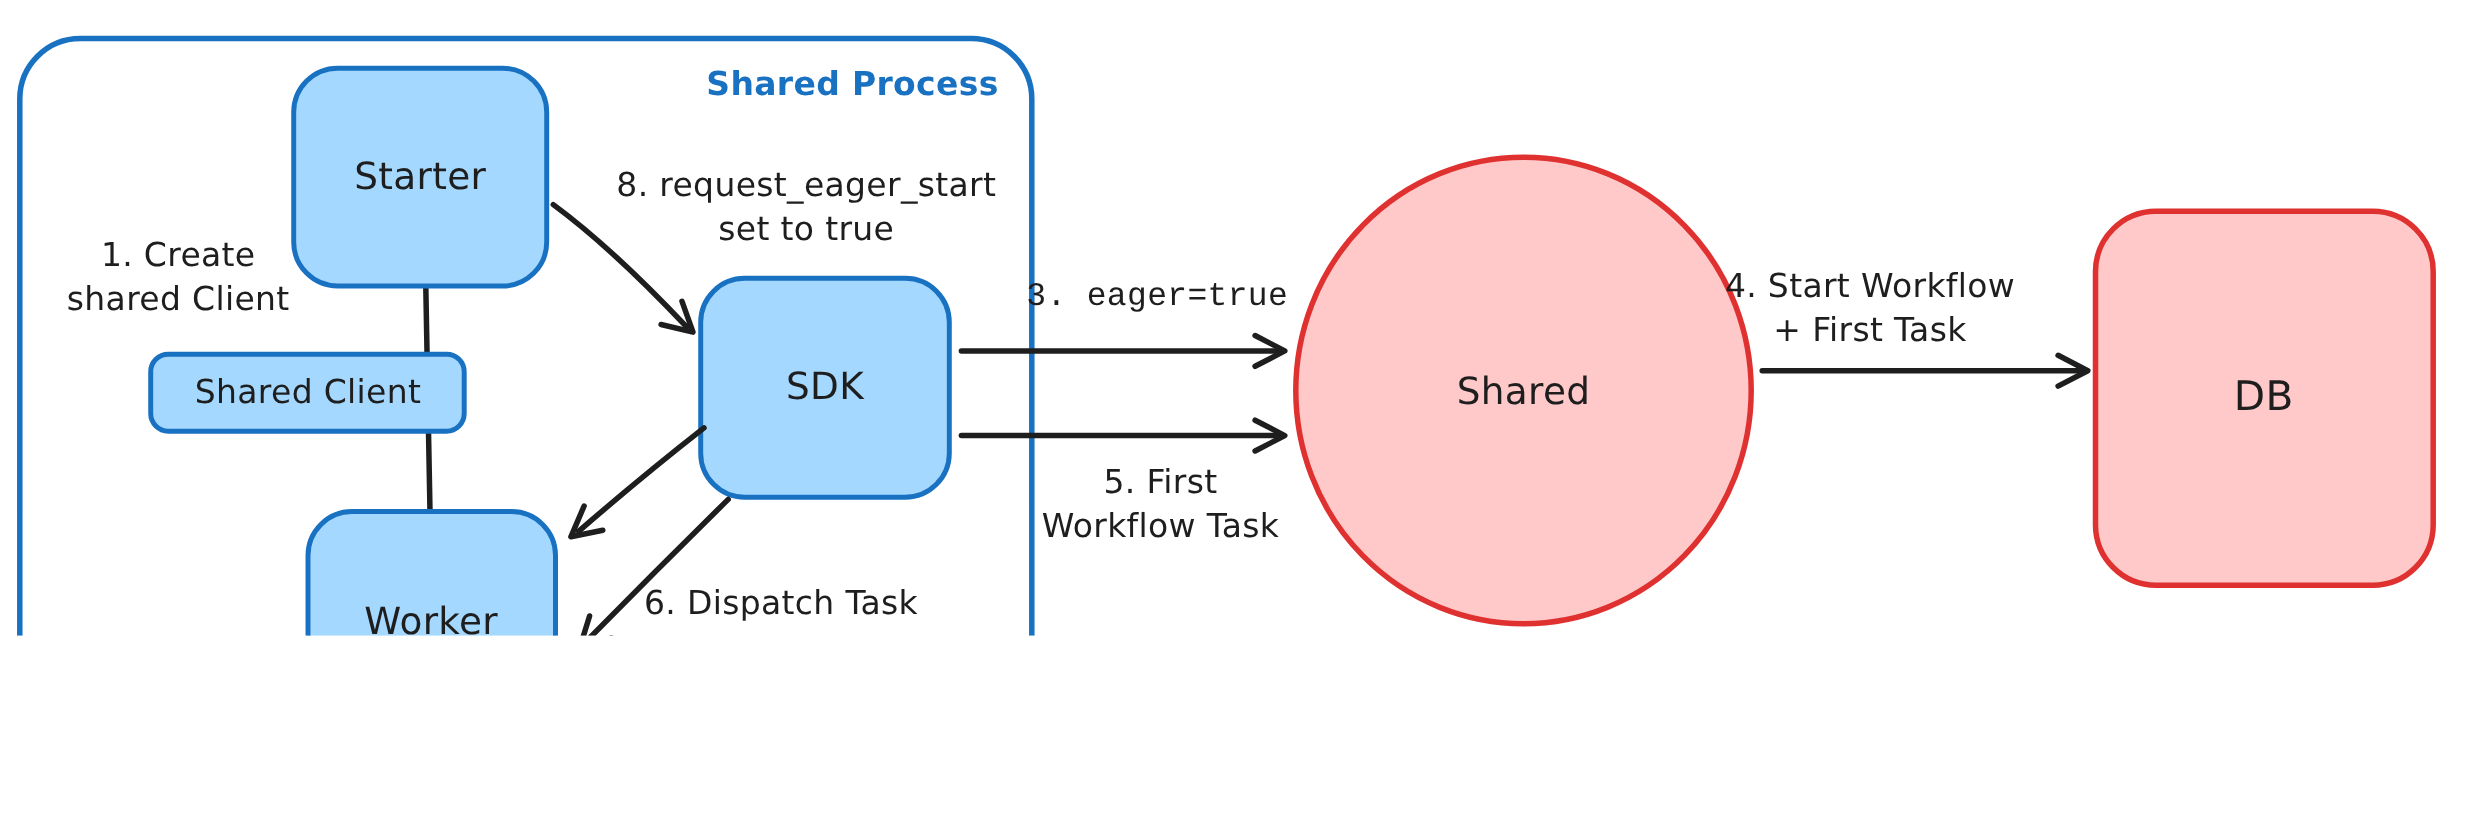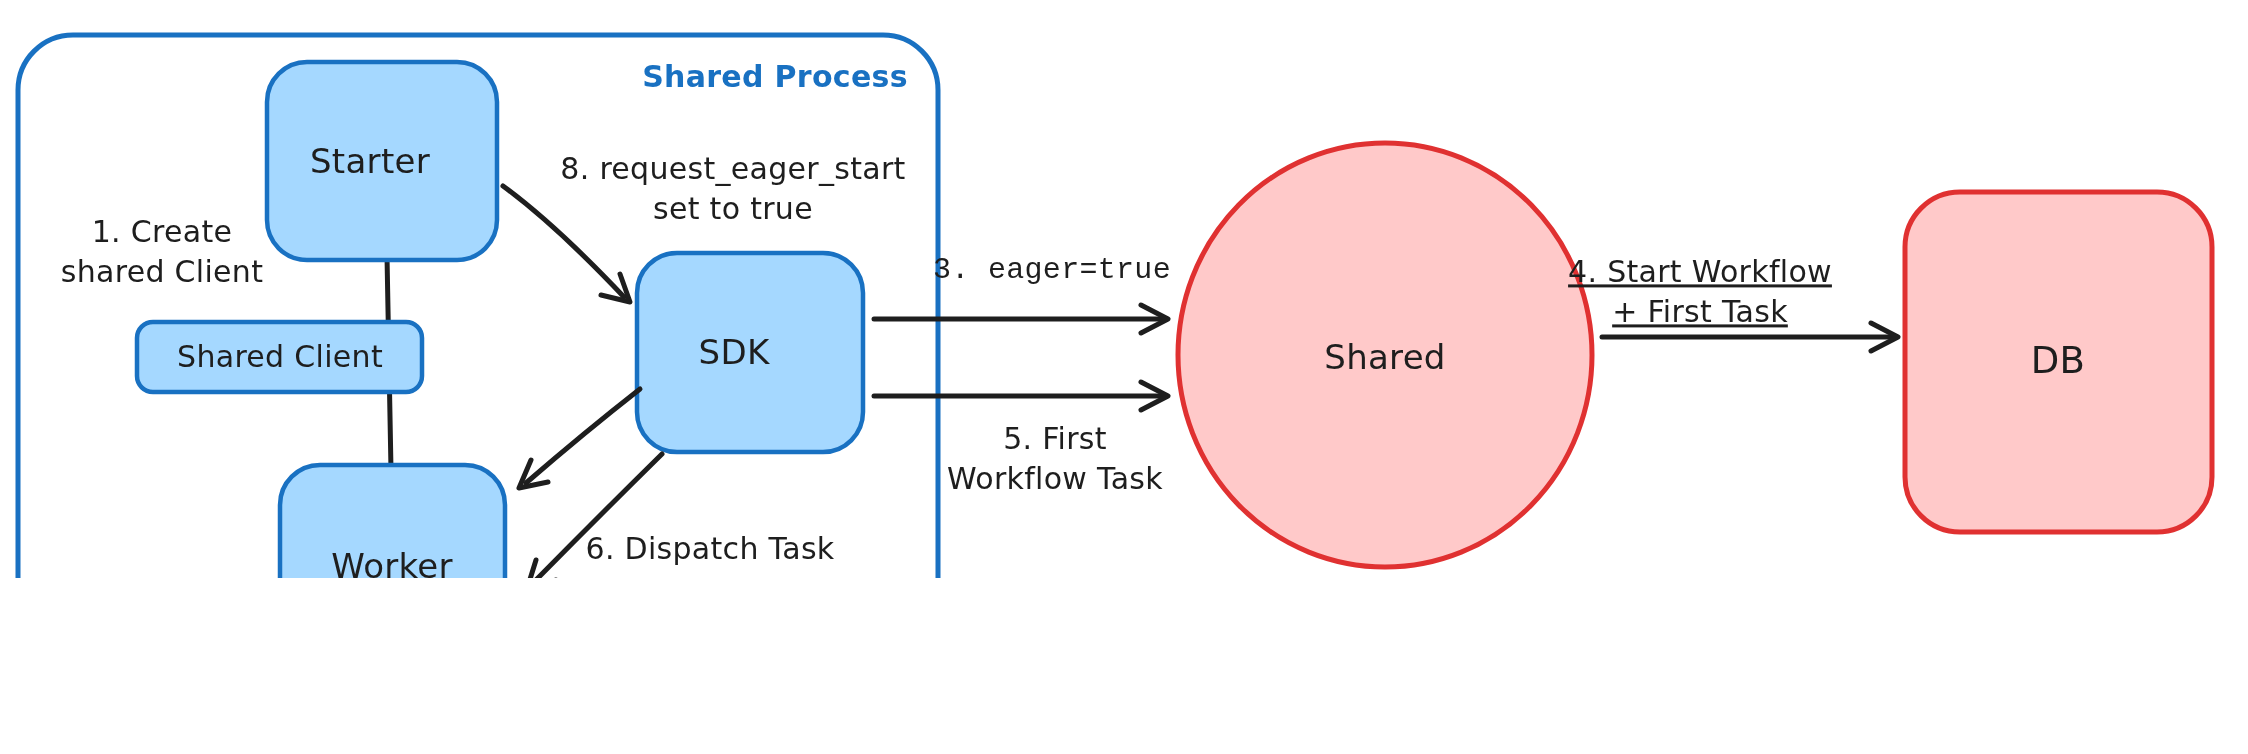--- a/index.html
+++ b/index.html
@@ -108,31 +108,31 @@
     </g>
 
     <g>
       <path class="edge" d="M 1602 337 L 1892 337"></path>
       <path class="edge" d="M 1871 323 L 1898 337 L 1871 351"></path>
     </g>
   </svg>
 
   <div class="label title" style="left:775px; top:77px;">Shared Process</div>
 
-  <div class="label node-label" style="left:370px; top:161px;">Starter</div>
+  <div class="label node-label" style="left:382px; top:161px;">Starter</div>
   <div class="label small-label" style="left:280px; top:357px;">Shared Client</div>
   <div class="label node-label" style="left:392px; top:566px;">Worker</div>
-  <div class="label node-label" style="left:734px; top:352px;">SDK</div>
+  <div class="label node-label" style="left:750px; top:352px;">SDK</div>
   <div class="label node-label" style="left:1385px; top:357px;">Shared</div>
   <div class="label db-label" style="left:2058px; top:361px;">DB</div>
 
   <div class="label note" style="left:126px; top:252px;margin-left:36px;">1. Create
 shared Client</div>
   <div class="label note" style="left:733px; top:189px;">8. request_eager_start
 set to true</div>
   <div class="label note" style="left:710px; top:549px;">6. Dispatch Task</div>
   <div class="label note" style="left:1052px; top:271px;font-family:Liberation Mono, monospace;">3. eager=true</div>
   <div class="label note" style="left:1055px; top:459px;">5. First
 Workflow Task</div>
-  <div class="label note" style="left:1700px; top:292px;text-decoration:underline;">4. Start Workflow
+  <div class="label note" style="left:1700px; top:281px;">4. Start Workflow
 + First Task</div>
 
 </div>
 
 </body></html>

